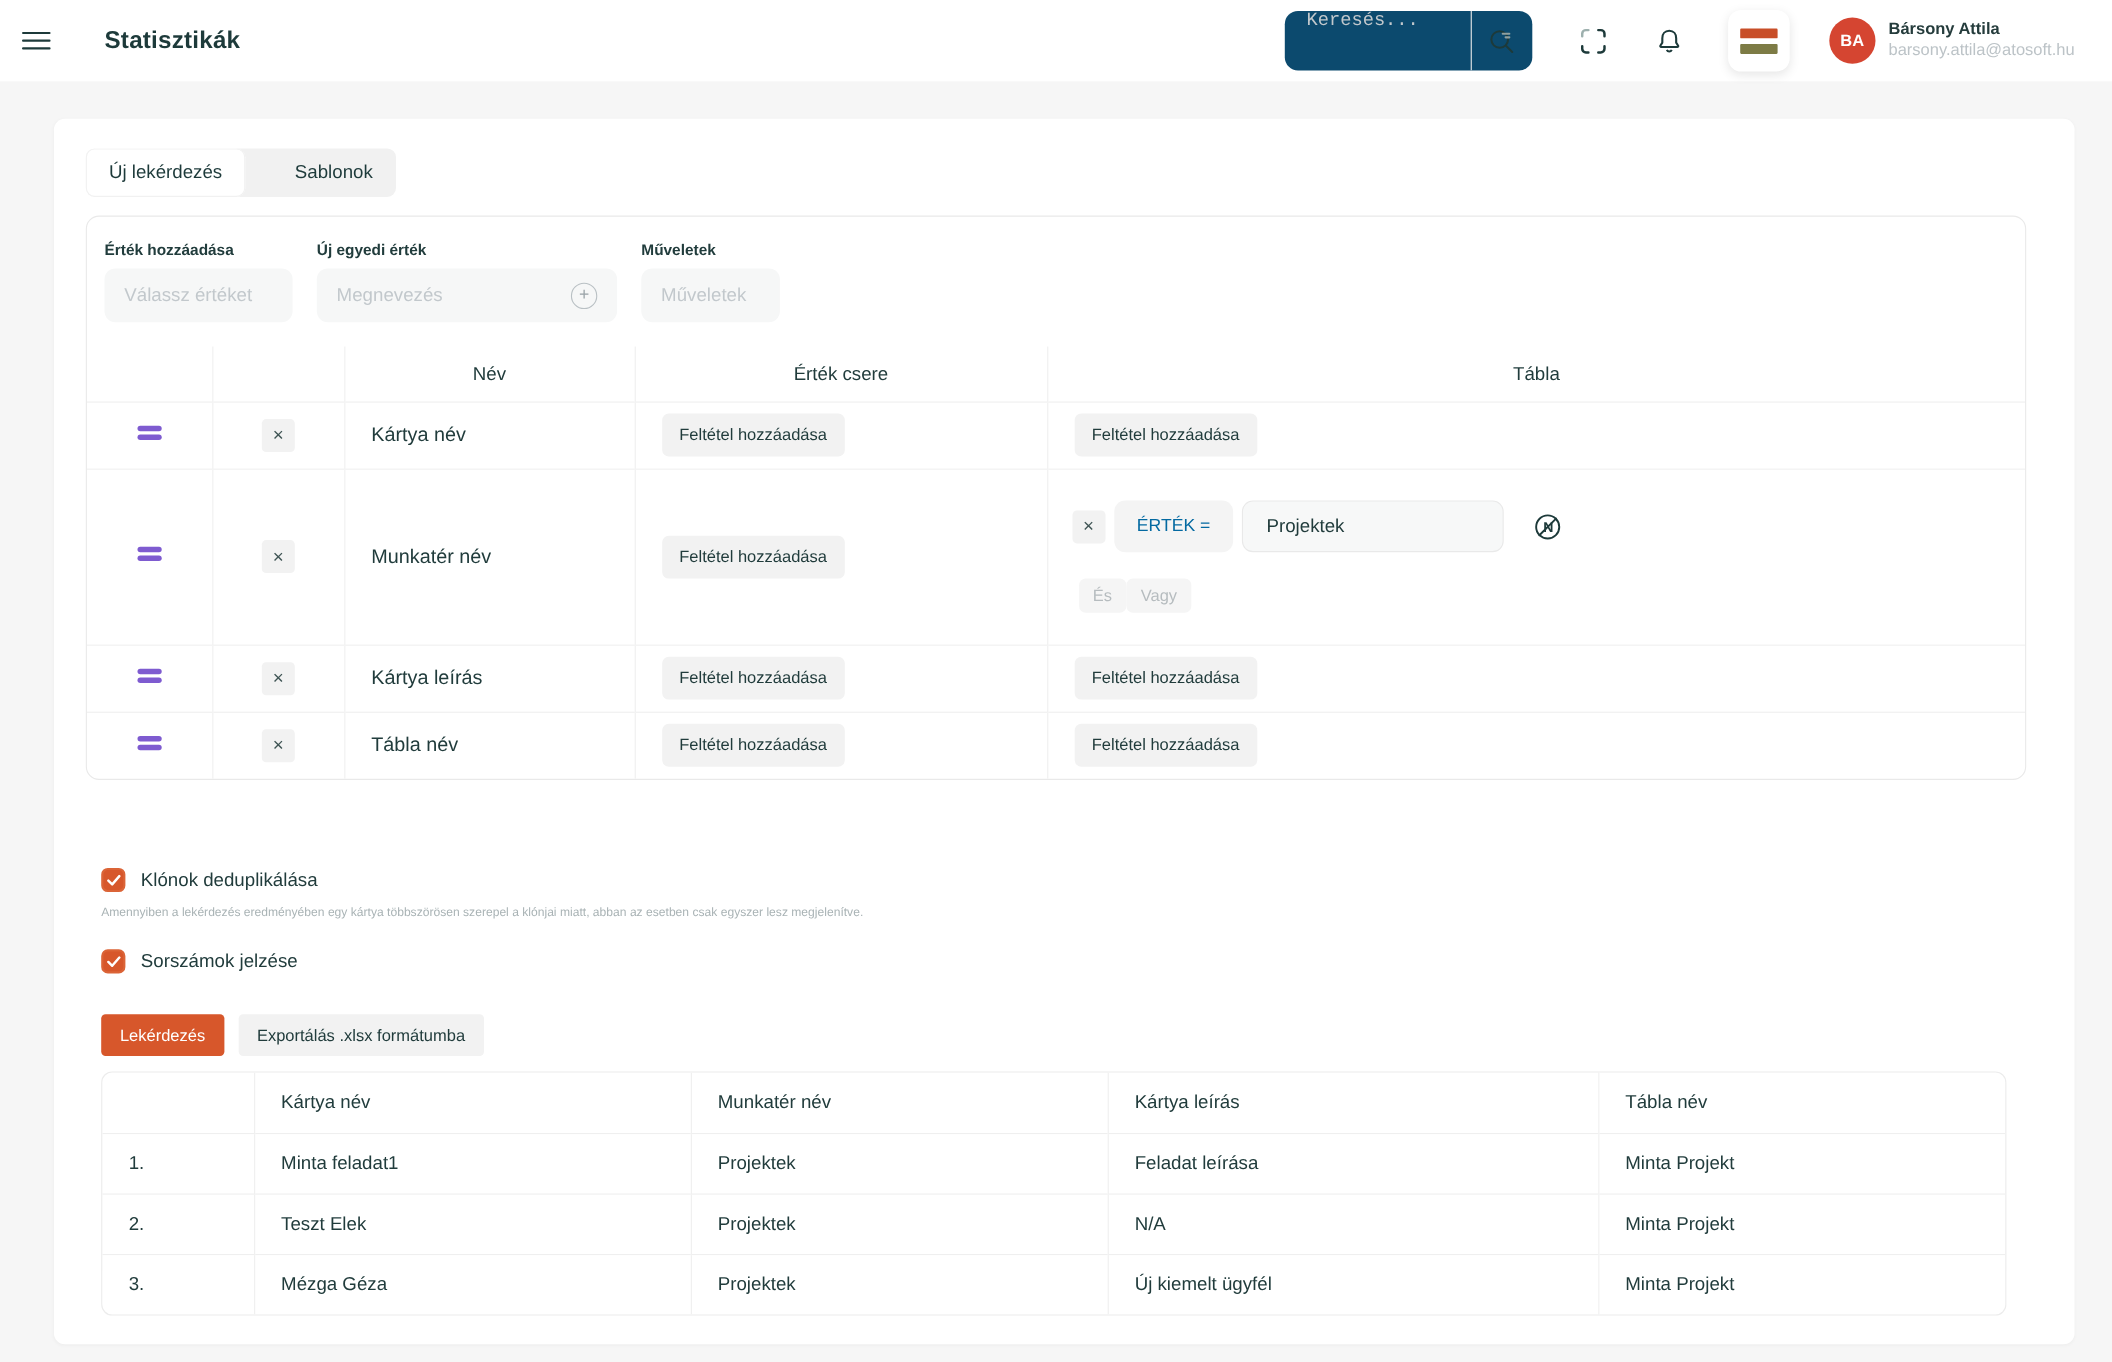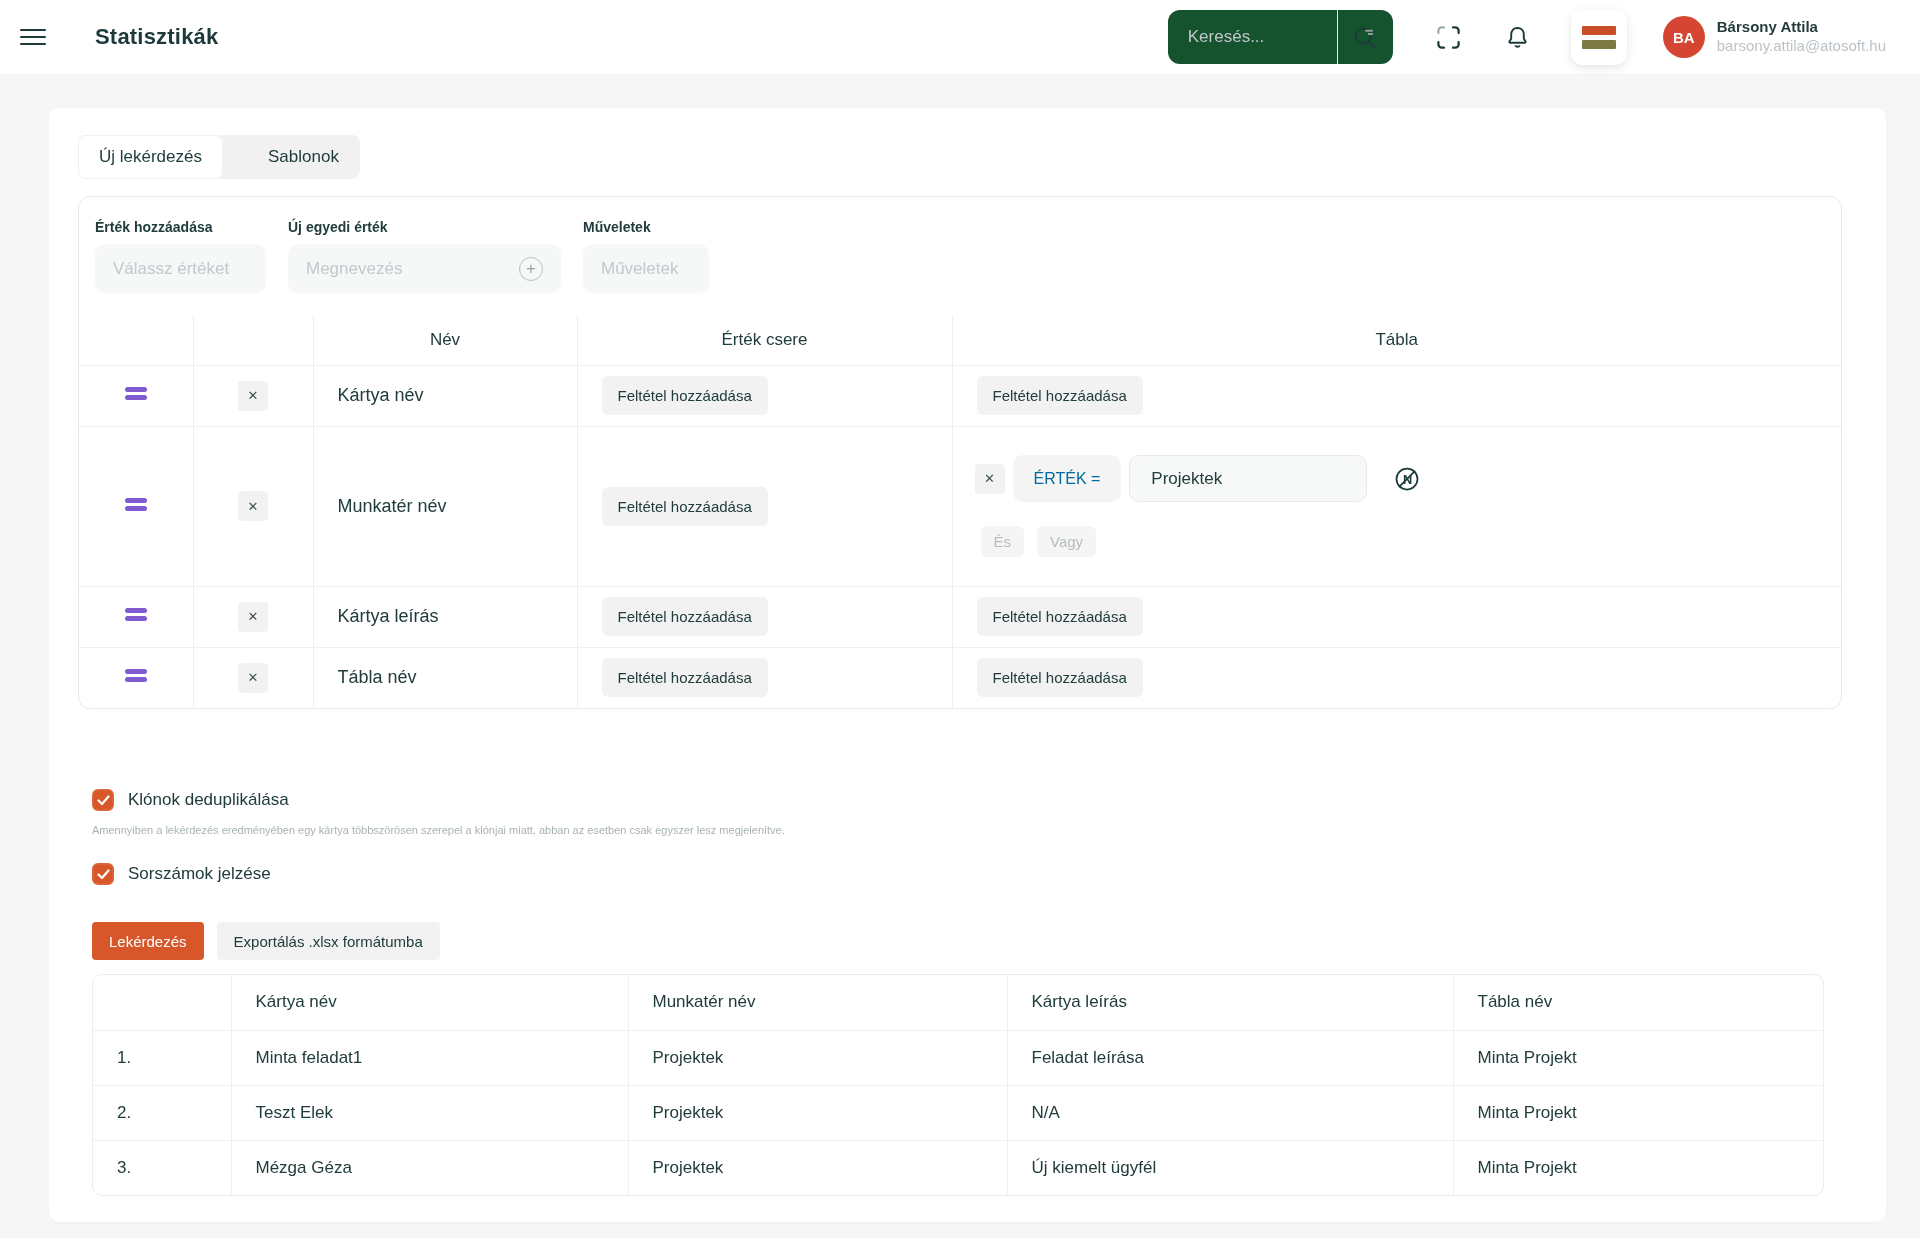--- a/index.html
+++ b/index.html
@@ -4,21 +4,21 @@
 <style>
   * { margin:0; padding:0; box-sizing:border-box; }
   html,body { width:1920px; height:1238px; background:#f6f6f6; font-family:"Liberation Sans", sans-serif; color:#1d3a3a; }
 
   
   .header { height:74px; background:#ffffff; display:flex; align-items:center; }
   .hamburger { margin-left:20px; width:26px; cursor:pointer; }
   .hamburger span { display:block; height:2px; background:#1d3a3a; border-radius:2px; margin:5px 0; }
   .page-title { margin-left:49px; font-size:22px; font-weight:700; letter-spacing:.2px; }
   .header-spacer { flex:1; }
-  .search-box { width:225px; height:54px; background:#14532d; border-radius:12px; display:flex; align-items:center; overflow:hidden; }
+  .search-box { width:225px; height:54px; background:#0c4a6e; border-radius:12px; display:flex; overflow:hidden;font-family:Liberation Mono, monospace; }
   .search-box .ph { flex:1; padding-left:20px; font-size:17px; color:#c2c8cc; }
   .search-box .icon-wrap { width:56px; height:100%; border-left:1px solid #ebebeb; display:flex; align-items:center; justify-content:center; cursor:pointer; }
   .hdr-icon { margin-left:42px; display:flex; align-items:center; justify-content:center; cursor:pointer; }
   .flag-card { margin-left:40px; width:56px; height:56px; background:#fff; border-radius:12px; box-shadow:0 3px 10px rgba(0,0,0,.10); display:flex; flex-direction:column; align-items:center; justify-content:center; cursor:pointer; }
   .flag-bar { width:34px; height:9px; }
   .flag-bar.red { background:#c84e28; border-radius:1px; }
   .flag-bar.white { background:#ffffff; height:5px; }
   .flag-bar.green { background:#7d7b45; border-radius:1px; }
   .user { margin-left:36px; margin-right:34px; display:flex; align-items:center; cursor:pointer; }
   .avatar { width:42px; height:42px; border-radius:50%; background:#d54531; color:#fff; font-size:15px; font-weight:700; display:flex; align-items:center; justify-content:center; }
@@ -56,21 +56,21 @@
   td.c-name { padding-left:24px; font-size:18px; font-weight:500; color:#213c3c; }
   .cond-btn { margin-left:24px; background:#f2f2f2; border:none; border-radius:6px; padding:11px 16px; font-size:15px; font-weight:500; color:#213c3c; font-family:inherit; cursor:pointer; white-space:nowrap; }
   tr.r-small td { height:61px; }
   tr.r-tall td { height:160px; }
 
   .filter-wrap { padding-left:22px; }
   .filter-line1 { display:flex; align-items:center; gap:8px; }
   .op-pill { height:47px; background:#f4f4f4; border-radius:10px; display:flex; align-items:center; padding:0 21px; font-size:16px; color:#0369a1; cursor:pointer; }
   .val-box { height:47px; width:238px; background:#f7f8f8; border:1px solid #e9e9e9; border-radius:10px; display:flex; align-items:center; padding:0 21px; font-size:17px; color:#213c3c; }
   .negate { margin-left:18px; cursor:pointer; display:flex; }
-  .filter-line2 { display:flex; gap:13px; margin-top:24px; margin-left:6px; }
+  .filter-line2 { display:flex; gap:0; margin-top:24px; margin-left:6px; }
   .logic-btn { background:#f5f5f5; border:none; border-radius:6px; height:31px; padding:0 13px; font-size:15px; color:#b6bcbf; font-family:inherit; cursor:pointer; }
 
   
   .chk-row { display:flex; align-items:center; margin-left:14px; cursor:pointer;text-align:right; }
   .chk-row.first { margin-top:80px; }
   .chk-row.second { margin-top:27px; }
   .checkbox { width:22px; height:22px; background:#d7572b; border:2px solid #db6437; border-radius:6px; display:flex; align-items:center; justify-content:center; }
   .chk-label { margin-left:14px; font-size:17px; font-weight:500; color:#213c3c; }
   .chk-desc { margin-left:14px; margin-top:13px; font-size:11px; color:#a9b3b5; max-width:1500px; }
   .actions { margin-top:37px; margin-left:14px; display:flex; gap:13px; }

